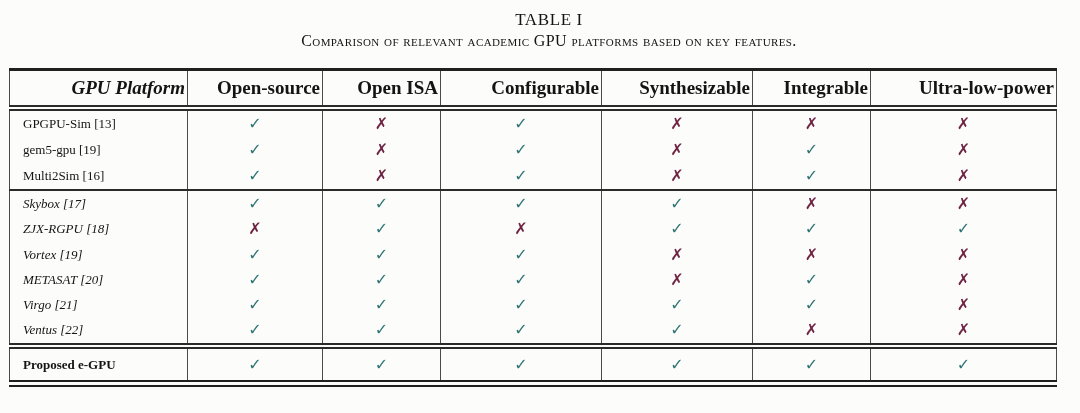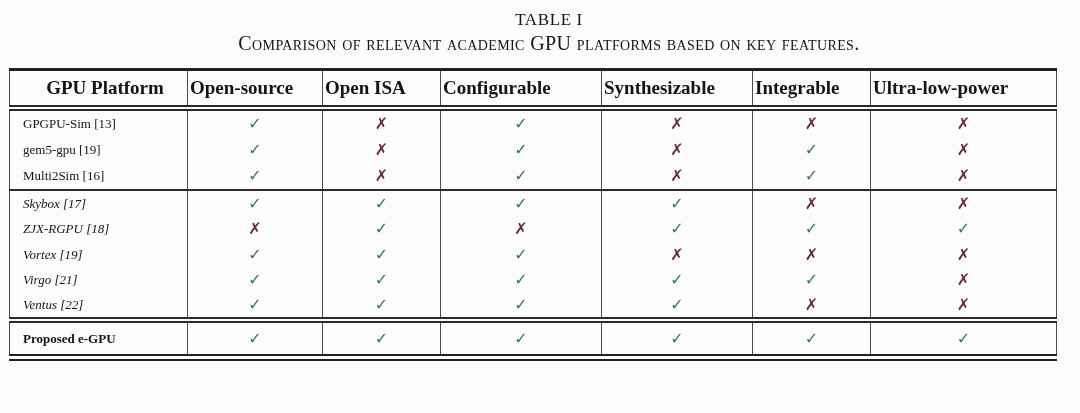--- a/index.html
+++ b/index.html
@@ -9,21 +9,21 @@
     font-family: "Liberation Serif", serif;
     color: #141414;
     overflow: hidden;
   }
   .title-block { text-align: center; padding-top: 10px; margin-left: 18px; }
   .table-number {
     font-size: 17px;
     letter-spacing: 0.6px;
   }
   .table-caption {
-    font-size: 20px;
+    font-size: 16px;
     font-variant: small-caps;
     letter-spacing: 0.4px;
     margin-top: 2px;
   }
   table.cmp {
     position: absolute;
     left: 9px; top: 68px;
     width: 1047px;
     table-layout: fixed;
     border-collapse: collapse;
@@ -31,25 +31,25 @@
     border-bottom: 7px double #202020;
   }
   thead tr { border-bottom: 6px double #2a2a2a; }
   tbody.grp-simulators { border-bottom: 2px solid #2a2a2a; }
   tbody.grp-rtl { border-bottom: 6px double #2a2a2a; }
   th, td { border-left: 1.5px solid #4a4a4a; }
   th:last-child, td:last-child { border-right: 1.5px solid #4a4a4a; }
   th {
     font-size: 19px;
     font-weight: bold;
-    text-align: left;
+    text-align: right;
     padding: 6px 2px;
     white-space: nowrap;
   }
-  th.platform-col { text-align: center; padding-left: 15px; }
+  th.platform-col { text-align: right; padding-left: 15px; font-style: italic; }
   td { line-height: 24px; }
   td.platform {
     font-size: 13px;
     padding-left: 13px;
     white-space: nowrap;
   }
   tbody.grp-rtl td { line-height: 23.3px; font-style: italic; }
   tbody.grp-proposed td { line-height: 25px; padding-top: 3px; padding-bottom: 3px; }
   tbody.grp-proposed td.platform { font-weight: bold; }
   td.mark {
@@ -143,20 +143,29 @@
     <tr>
       <td class="platform">Vortex [19]</td>
       <td class="mark" data-v="check"></td>
       <td class="mark" data-v="check"></td>
       <td class="mark" data-v="check"></td>
       <td class="mark" data-v="cross"></td>
       <td class="mark" data-v="cross"></td>
       <td class="mark" data-v="cross"></td>
     </tr>
     <tr>
+      <td class="platform">METASAT [20]</td>
+      <td class="mark" data-v="check"></td>
+      <td class="mark" data-v="check"></td>
+      <td class="mark" data-v="check"></td>
+      <td class="mark" data-v="cross"></td>
+      <td class="mark" data-v="check"></td>
+      <td class="mark" data-v="cross"></td>
+    </tr>
+    <tr>
       <td class="platform">Virgo [21]</td>
       <td class="mark" data-v="check"></td>
       <td class="mark" data-v="check"></td>
       <td class="mark" data-v="check"></td>
       <td class="mark" data-v="check"></td>
       <td class="mark" data-v="check"></td>
       <td class="mark" data-v="cross"></td>
     </tr>
     <tr>
       <td class="platform">Ventus [22]</td>

